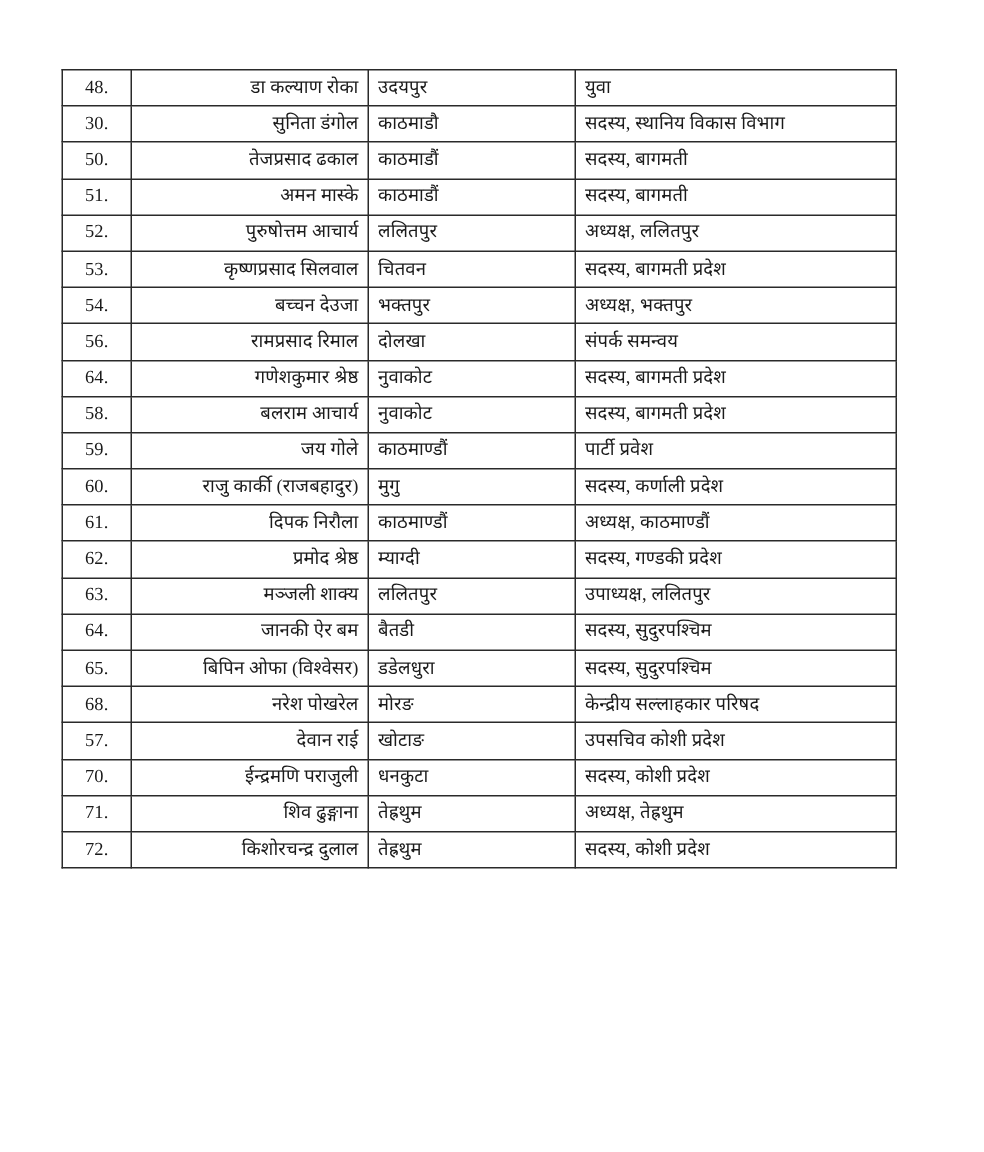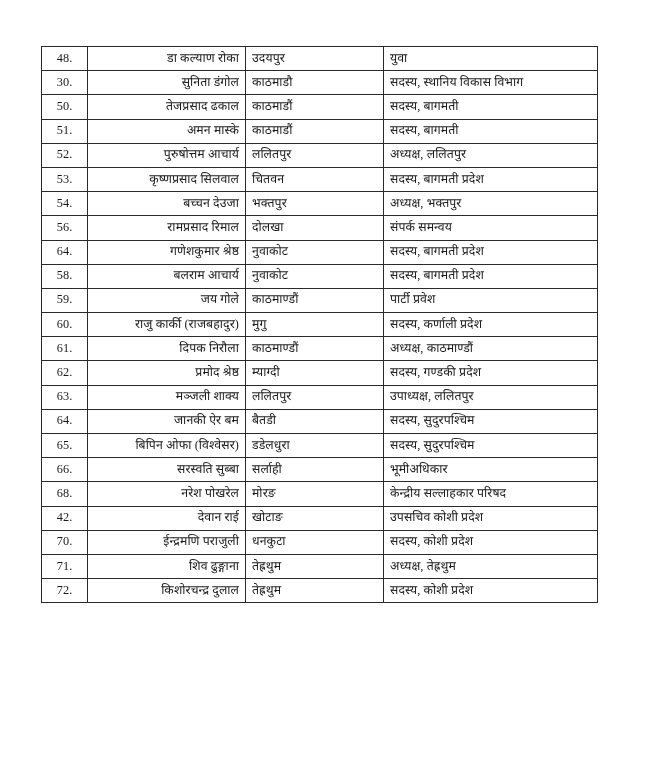--- a/index.html
+++ b/index.html
@@ -163,33 +163,27 @@
           <td class="col-district">बैतडी</td>
           <td class="col-role">सदस्य, सुदुरपश्चिम</td>
         </tr>
         <tr>
           <td class="col-sn">65.</td>
           <td class="col-name">बिपिन ओफा (विश्वेसर)</td>
           <td class="col-district">डडेलधुरा</td>
           <td class="col-role">सदस्य, सुदुरपश्चिम</td>
         </tr>
         <tr>
-          <td class="col-sn">66.</td>
-          <td class="col-name">सरस्वति सुब्बा</td>
-          <td class="col-district">सर्लाही</td>
-          <td class="col-role">भूमीअधिकार</td>
-        </tr>
-        <tr>
           <td class="col-sn">68.</td>
           <td class="col-name">नरेश पोखरेल</td>
           <td class="col-district">मोरङ</td>
           <td class="col-role">केन्द्रीय सल्लाहकार परिषद</td>
         </tr>
         <tr>
-          <td class="col-sn">42.</td>
+          <td class="col-sn">57.</td>
           <td class="col-name">देवान राई</td>
           <td class="col-district">खोटाङ</td>
           <td class="col-role">उपसचिव कोशी प्रदेश</td>
         </tr>
         <tr>
           <td class="col-sn">70.</td>
           <td class="col-name">ईन्द्रमणि पराजुली</td>
           <td class="col-district">धनकुटा</td>
           <td class="col-role">सदस्य, कोशी प्रदेश</td>
         </tr>

